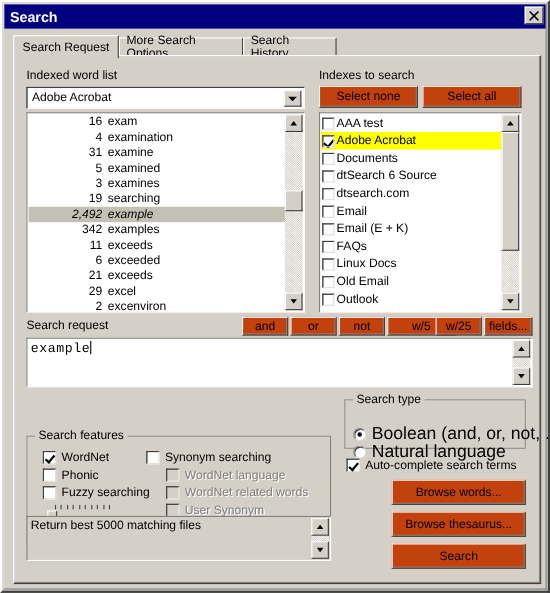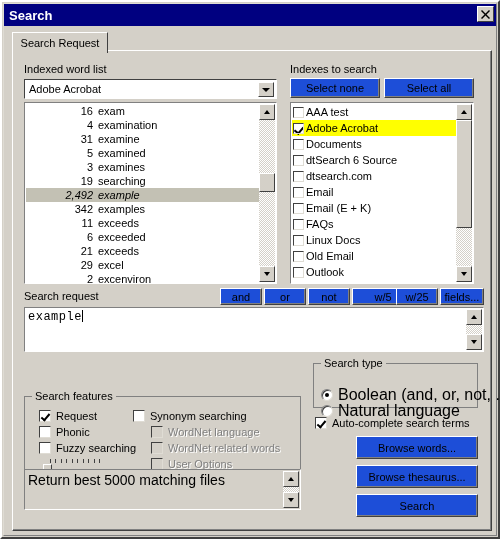--- a/index.html
+++ b/index.html
@@ -70,21 +70,21 @@
   
   .lbl{position:absolute;font-size:11px;color:#000;white-space:nowrap;}
   .sunken{
     background:#ffffff;
     border-top:1px solid #808080;border-left:1px solid #808080;
     border-right:1px solid #ffffff;border-bottom:1px solid #ffffff;
     box-sizing:border-box;
     position:absolute;
   }
   .btn{
-    position:absolute;box-sizing:border-box;background:#1d4ed8;
+    position:absolute;box-sizing:border-box;background:#c2410c;
     border-top:1px solid #ffffff;border-left:1px solid #ffffff;
     border-right:1px solid #404040;border-bottom:1px solid #404040;
     display:flex;align-items:center;justify-content:center;
     font-size:11px;cursor:default;color:#000;
   }
   .btn:after{
     content:"";position:absolute;left:0;top:0;right:0;bottom:0;
     border-right:1px solid #808080;border-bottom:1px solid #808080;
     pointer-events:none;
   }
@@ -230,41 +230,47 @@
     cursor:default;
   }
   .slider-ticks{position:absolute;height:4px;display:flex;justify-content:space-between;}
   .slider-ticks i{width:1px;height:4px;background:#404040;display:block;}
   
   .ta-text{
     position:absolute;left:3px;top:2px;font-family:"Liberation Mono", monospace;
     font-size:12px;letter-spacing:0.5px;color:#000;white-space:pre;
   }
   .caret{display:inline-block;width:1px;height:12px;background:#000;vertical-align:-2px;}
-  .status-text{position:absolute;left:3px;top:2px;font-size:14px;color:#000;}
+  .status-text{position:absolute;left:3px;top:2px;font-size:11px;color:#000;}
 </style>
 </head>
 <body>
 
 <div class="window">
   <div class="window-inner"></div>
 
   <div class="titlebar">
     <div class="title-text">Search</div>
     <div class="close-btn">
       <svg width="9" height="9" viewBox="0 0 9 9">
         <path d="M1 0 L4.5 3.5 L8 0 L9 1 L5.5 4.5 L9 8 L8 9 L4.5 5.5 L1 9 L0 8 L3.5 4.5 L0 1 Z" fill="#000"></path>
       </svg>
     </div>
   </div>
 
   <div class="tabstrip">
     <div class="tab active" style="left:0;width:96px;">
       <span>Search Request</span>
     </div>
+    <div class="tab" style="left:96px;width:113px;">
+      <span>More Search Options</span>
+    </div>
+    <div class="tab" style="left:209px;width:85px;">
+      <span>Search History</span>
+    </div>
   </div>
 
   <div class="tabpage">
     <div class="tabpage-in"></div>
 
     <div class="lbl" style="left:11px;top:12px;">Indexed word list</div>
 
     <div class="combo" style="left:11px;top:28px;width:253px;height:20px;">
       <div class="combo-shadow" style="left:-1px;top:-1px;right:-1px;bottom:-1px;"></div>
       <div class="combo-text">Adobe Acrobat</div>
@@ -438,21 +444,21 @@
           </div>
       </div>
     </div>
 
     <div class="group" style="left:11px;top:312px;width:277px;height:95px;margin-top:33px;">
       <div class="group-inner"></div>
       <div class="group-title">Search features</div>
 
       <div class="cbrow" style="left:14px;top:13px;">
         <i class="cbx on"></i>
-        <span>Request</span>
+        <span>WordNet</span>
       </div>
       <div class="cbrow" style="left:14px;top:29px;">
         <i class="cbx"></i>
         <span>Phonic</span>
       </div>
       <div class="cbrow" style="left:14px;top:45px;">
         <i class="cbx"></i>
         <span>Fuzzy searching</span>
       </div>
 
@@ -478,21 +484,21 @@
       <div class="cbrow disabled" style="left:126px;top:29px;">
         <i class="cbx"></i>
         <span>WordNet language</span>
       </div>
       <div class="cbrow disabled" style="left:126px;top:45px;">
         <i class="cbx"></i>
         <span>WordNet related words</span>
       </div>
       <div class="cbrow disabled" style="left:126px;top:61px;">
         <i class="cbx"></i>
-        <span>User Options</span>
+        <span>User Synonym</span>
       </div>
     </div>
 
     <div class="group" style="left:300px;top:312px;width:165px;height:45px;">
       <div class="group-inner"></div>
       <div class="group-title">Search type</div>
       <div class="rdrow" style="left:7px;top:8px;">
         <i class="rd on"></i>
         <span>Boolean (and, or, not, ...)</span>
       </div>

